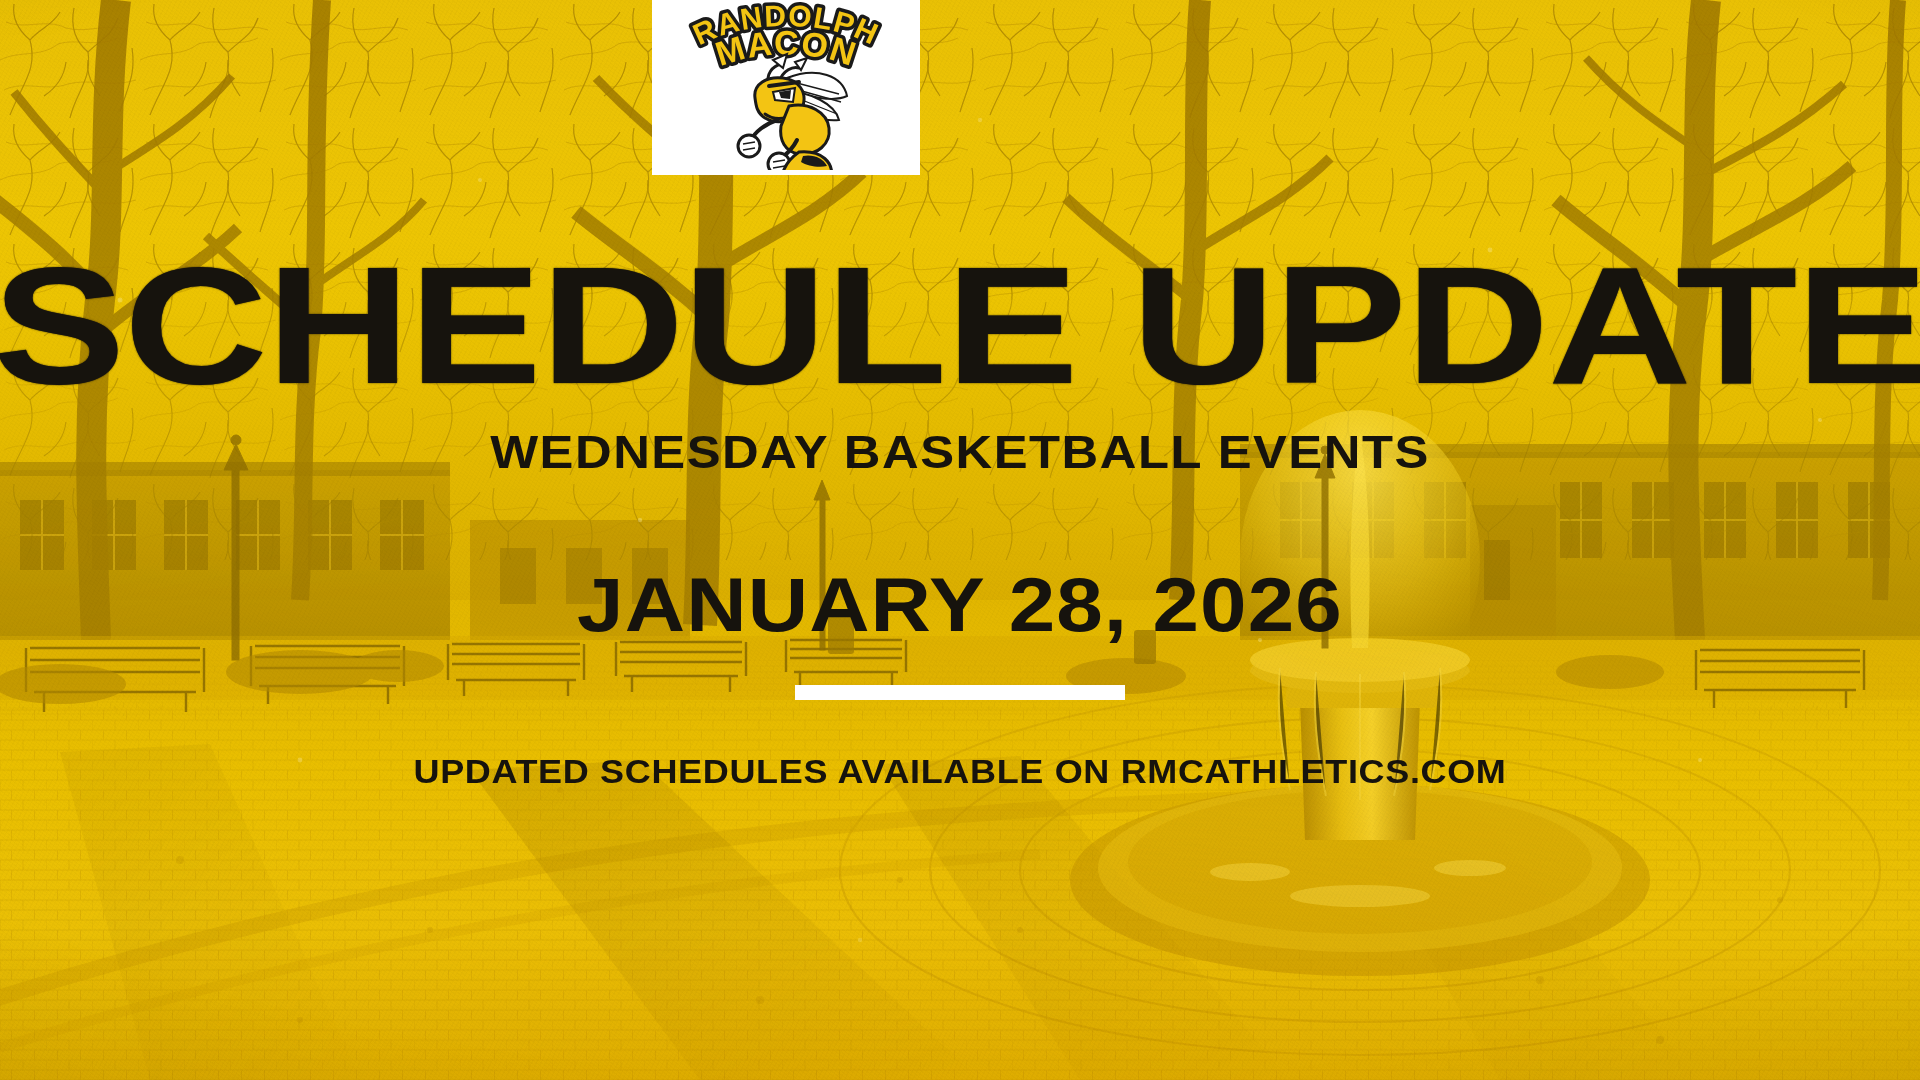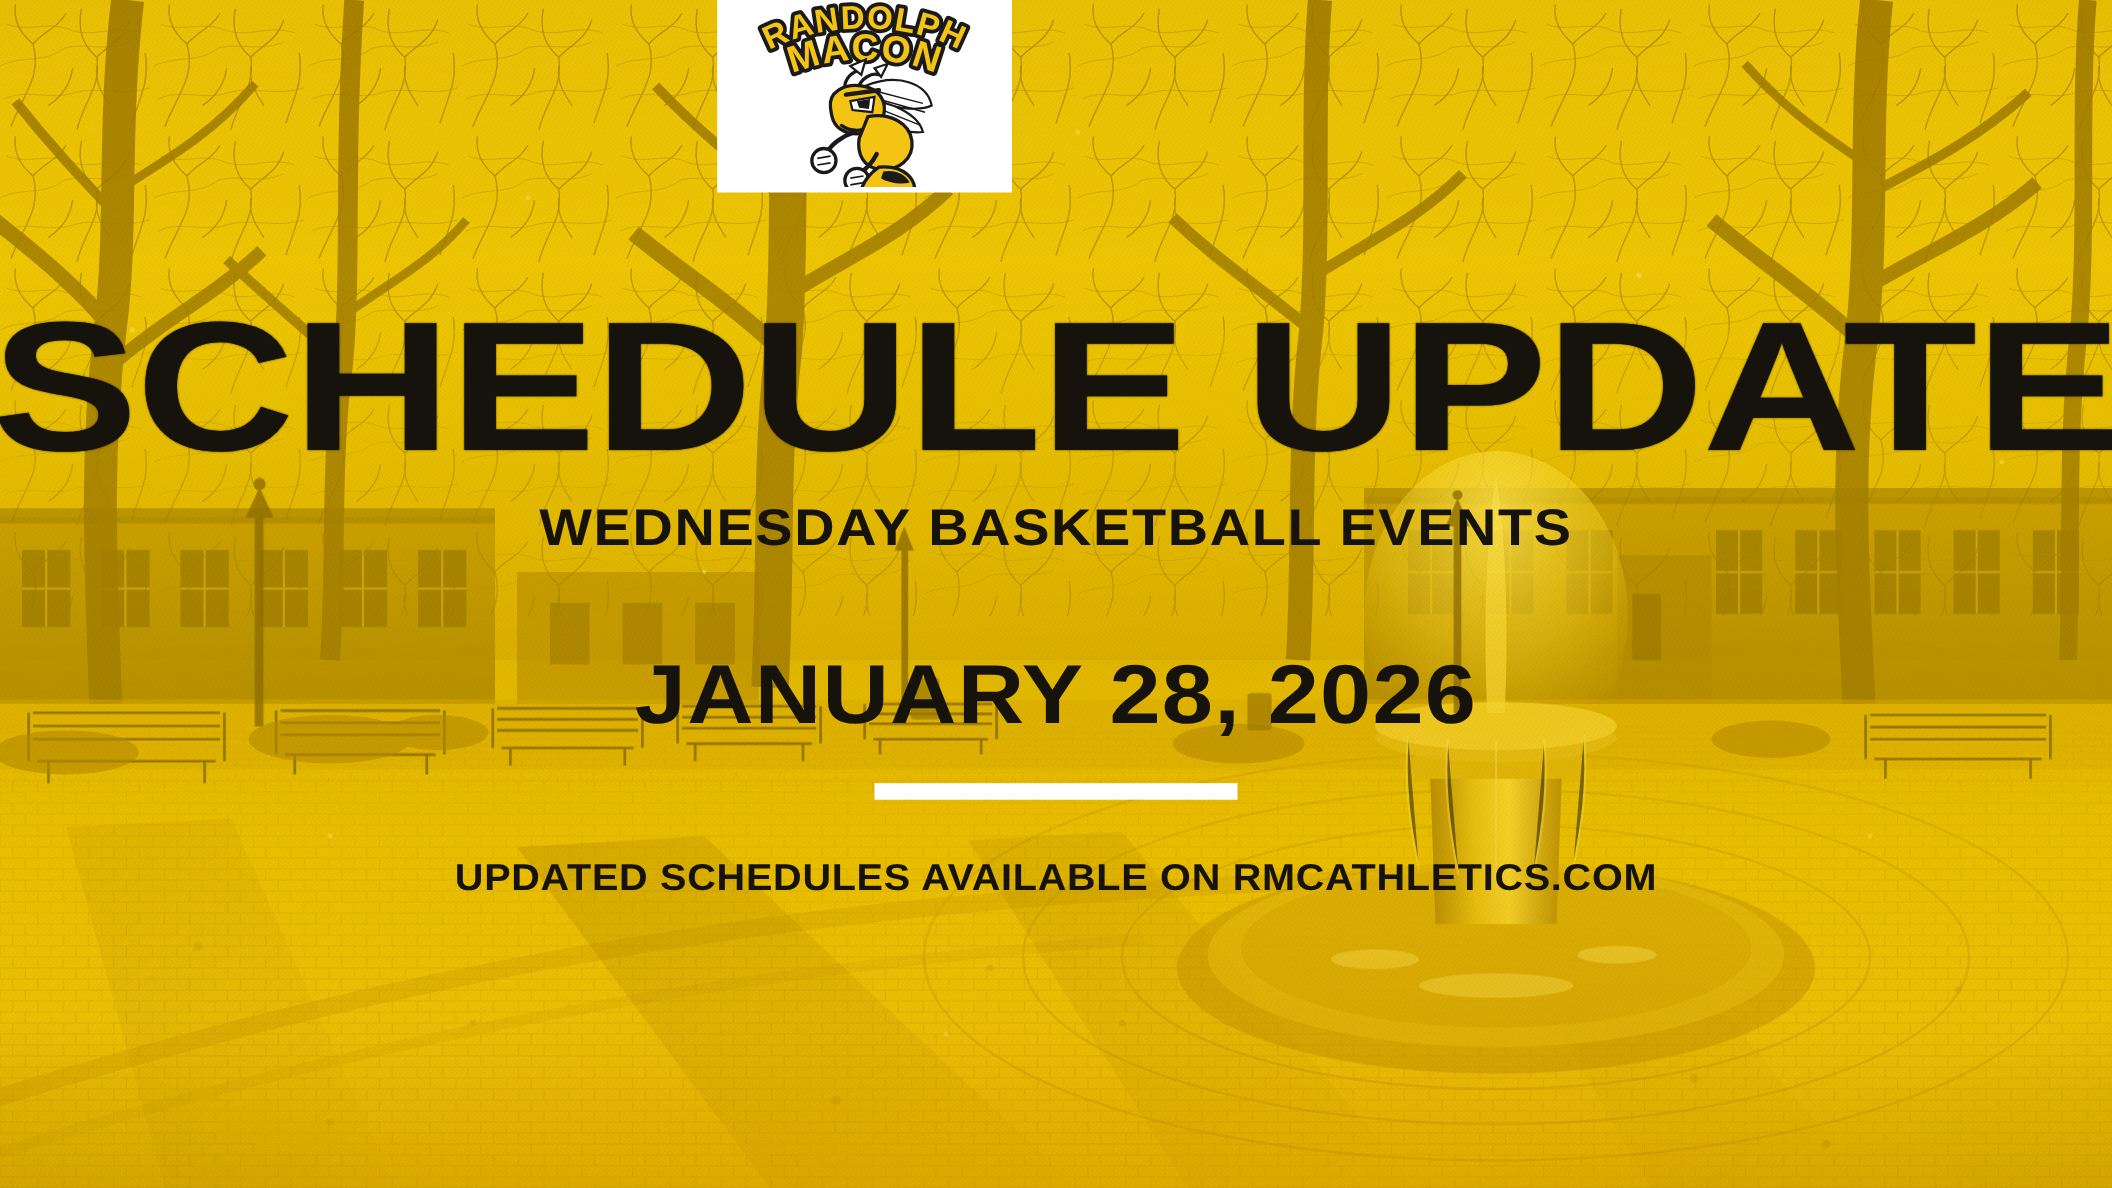--- a/index.html
+++ b/index.html
@@ -50,21 +50,21 @@
     width:268px; height:177px;
     background:#ffffff;
     z-index:6;
     display:flex; align-items:flex-start; justify-content:center;
   }
   #logo-card svg { display:block; }
 
   
   #content {
     position:absolute; inset:0; z-index:8;
-    display:flex; flex-direction:column; align-items:center;margin-top:27px;
+    display:flex; flex-direction:column; align-items:center;
   }
 
   #headline {
     position:absolute; top:243px; left:0; right:0;
     text-align:center;
     color:#16130d;
     font-family:"Liberation Sans Narrow","Liberation Sans", sans-serif;
     font-weight:700;
     font-size:158px;
     line-height:.98;

